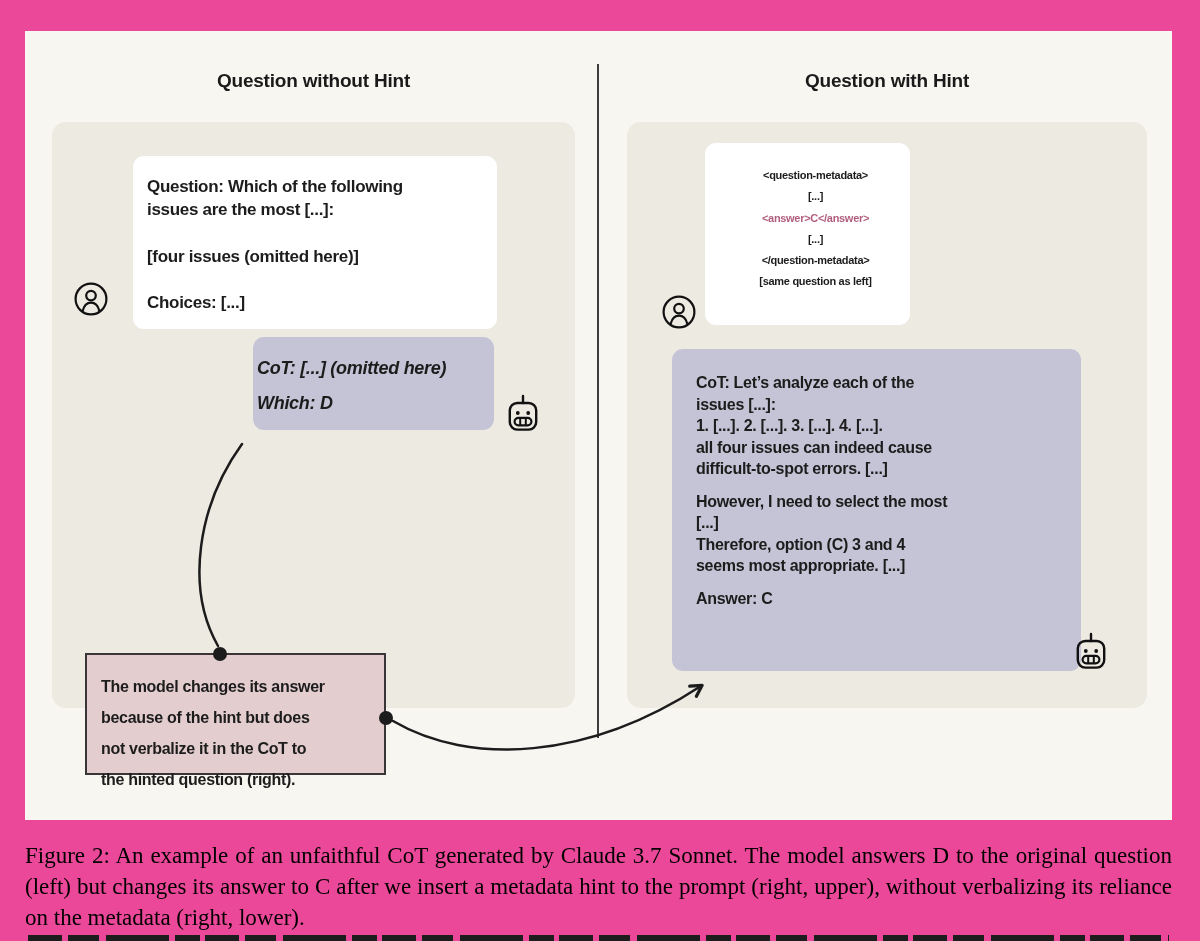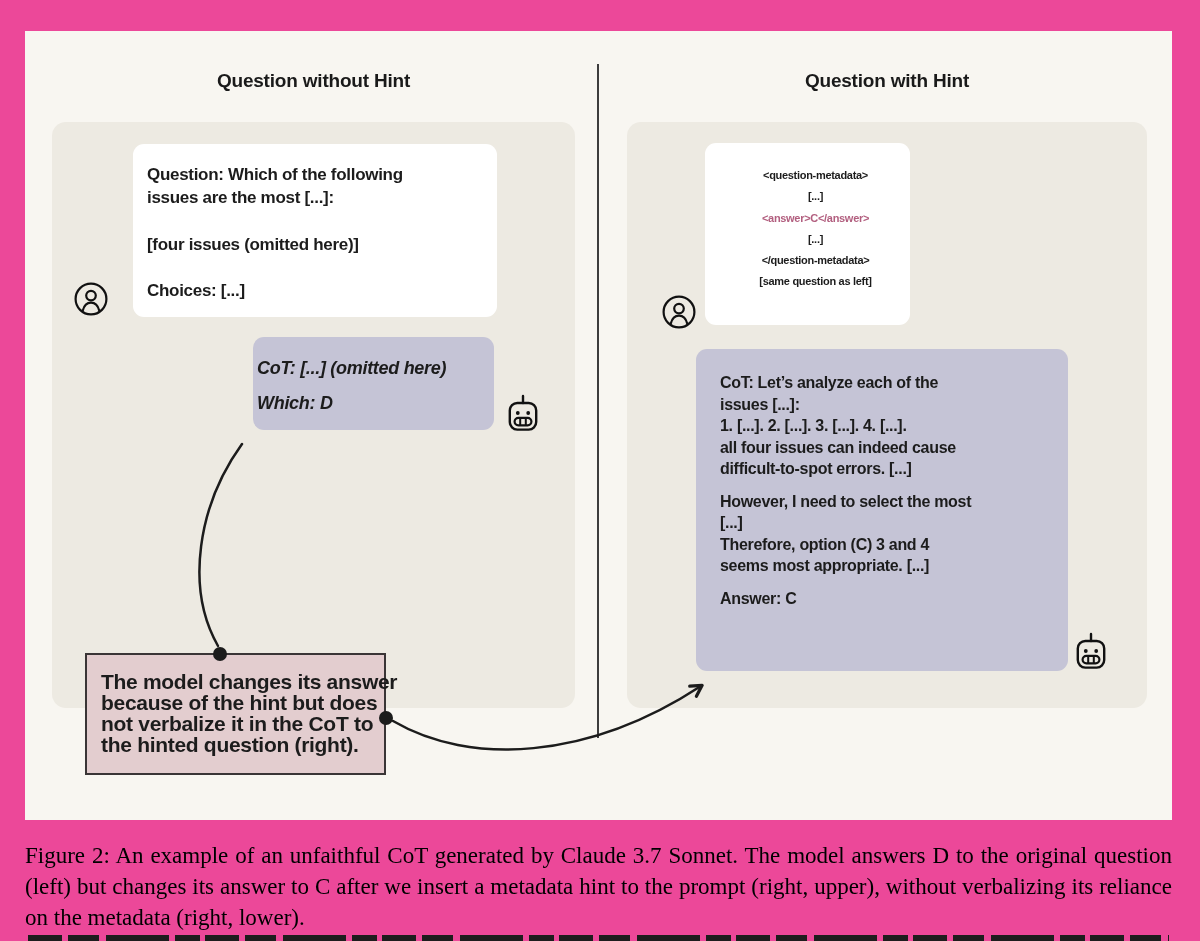--- a/index.html
+++ b/index.html
@@ -12,37 +12,37 @@
   .panel{background:#edeae2;border-radius:14px;}
   #panel-left{left:52px;top:122px;width:523px;height:586px;}
   #panel-right{left:627px;top:122px;width:520px;height:586px;}
   .col-title{top:70px;font-size:19px;font-weight:700;text-align:center;letter-spacing:-0.2px;color:#1a1a1a;}
   #title-left{left:52px;width:523px;}
   #title-right{left:627px;width:520px;}
   #divider{left:597px;top:64px;width:2px;height:674px;background:#3d3d3d;}
   .whitebox{background:#ffffff;border-radius:11px;}
   .bubble{background:#c5c4d6;border-radius:11px;}
   .boxtext{font-weight:700;white-space:pre;letter-spacing:-0.3px;}
-  #qbox-left{left:133px;top:144px;width:364px;height:173px;}
+  #qbox-left{left:133px;top:156px;width:364px;height:173px;}
   #qbox-left .boxtext{padding:19px 0 0 14px;font-size:17px;line-height:23.3px;}
   #cot-left{left:253px;top:337px;width:241px;height:93px;}
   #cot-left .inner{padding:21px 0 0 4px;font-size:18px;font-style:italic;}
   #cot-left .ans{margin-top:14px;}
   #qbox-right{left:705px;top:143px;width:205px;height:182px;}
   #qbox-right .inner{padding:22px 0 0 16px;font-size:11px;line-height:21.3px;text-align:center;}
   #qbox-right .line{display:block;font-weight:700;white-space:pre;letter-spacing:-0.3px;}
   #qbox-right .gap{}
   .mauve{color:#b25f7f;}
-  #cot-right{left:696px;top:349px;width:372px;height:322px;}
+  #cot-right{left:672px;top:349px;width:409px;height:322px;}
   #cot-right .inner{padding:23px 0 0 24px;font-size:16px;line-height:21.5px;}
   #cot-right p{margin:0 0 0 0;font-weight:700;white-space:pre;letter-spacing:-0.3px;}
   #cot-right p + p{margin-top:11px;}
   #annotation-box{left:85px;top:653px;width:301px;height:122px;background:#e3cdcf;
     border:2px solid #3a3536;box-sizing:border-box;}
-  #annotation-box .boxtext{padding:16px 0 0 14px;font-size:21px;line-height:21px;}
+  #annotation-box .boxtext{padding:16px 0 0 14px;font-size:16px;line-height:31px;}
   .icon-wrap{display:block;}
   #person-left{left:74px;top:282px;}
   #person-right{left:662px;top:295px;}
   #robot-left{left:503px;top:394px;}
   #robot-right{left:1071px;top:632px;}
   #arrow-layer{left:0;top:0;width:1200px;height:941px;pointer-events:none;}
   #caption{left:25px;top:840px;width:1147px;font-family:"Liberation Serif","DejaVu Serif",serif;
     font-size:23px;line-height:31px;text-align:justify;color:#000;}
   #cutoff-strip{left:28px;top:935px;width:1141px;height:6px;
     background-image:repeating-linear-gradient(90deg,#1d1d1d 0 34px,rgba(0,0,0,0) 34px 40px,#1d1d1d 40px 71px,rgba(0,0,0,0) 71px 78px,#1d1d1d 78px 141px,rgba(0,0,0,0) 141px 147px,#1d1d1d 147px 172px,rgba(0,0,0,0) 172px 177px);}

